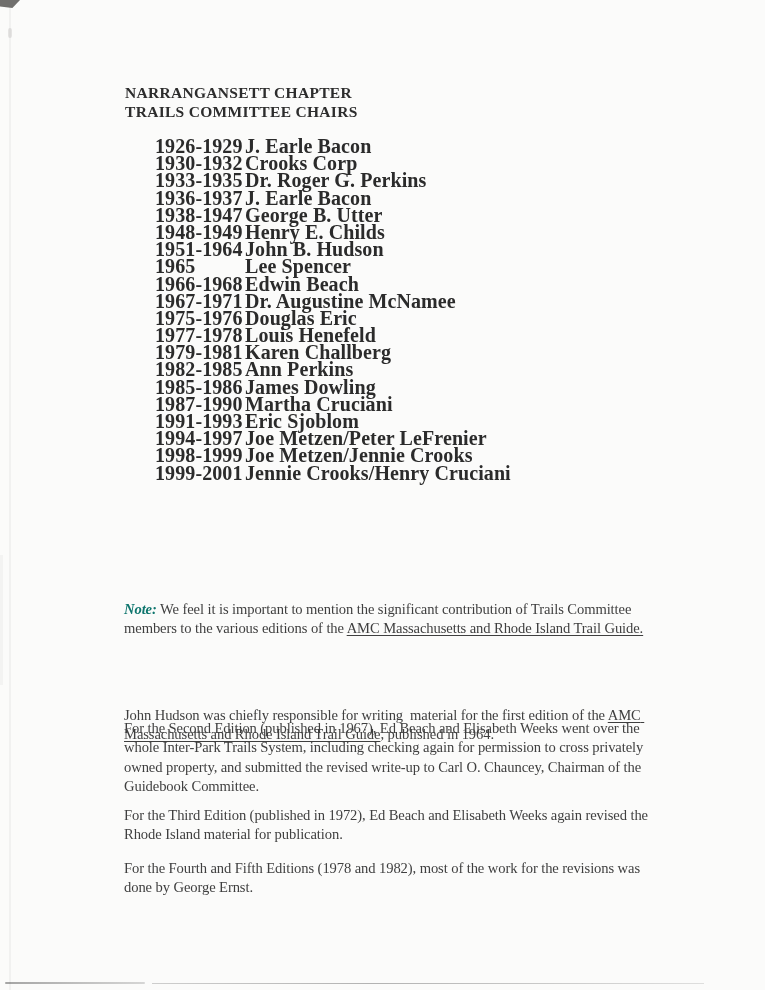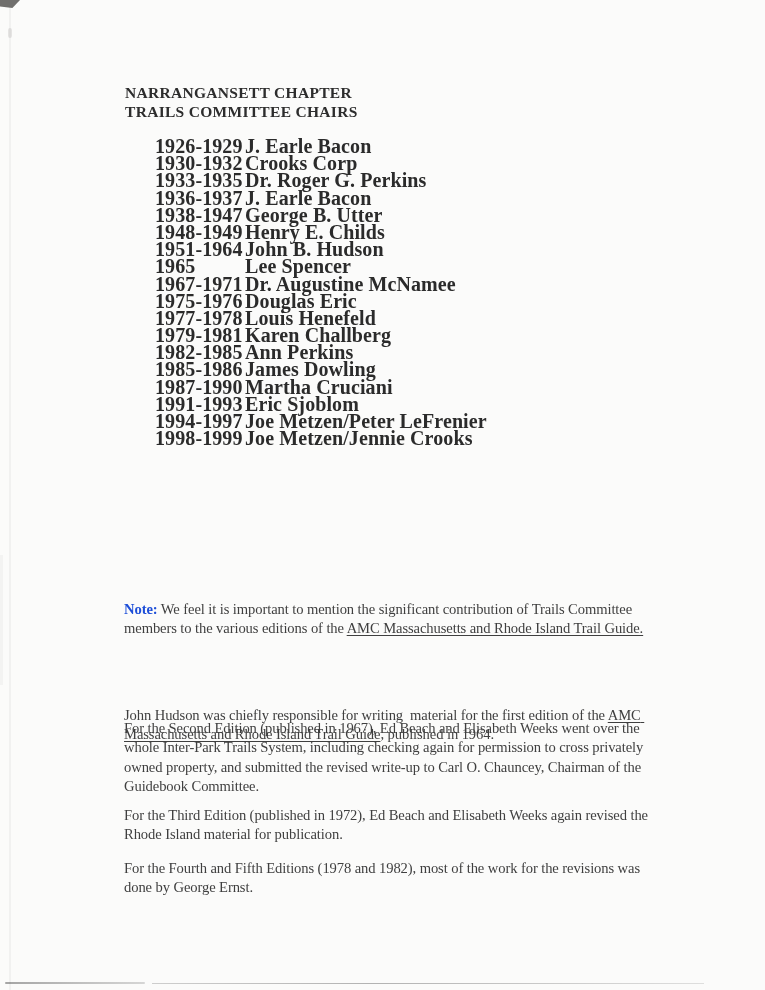--- a/index.html
+++ b/index.html
@@ -59,21 +59,21 @@
     position:absolute; left:124px; width:545px;
     font-size:14.6px; line-height:19.4px; color:#3f3f3f;
     letter-spacing:-0.1px; white-space:pre-wrap; margin:0;
   }
   #note { top:600px; }
   #p1 { top:706px; }
   #p2 { top:719px; }
   #p3 { top:806px; }
   #p4 { top:859px; }
 
-  .note-label { font-weight:bold; color:#1d4ed8; }
+  .note-label { font-weight:bold; color:#0f766e;font-style:italic; }
   .u { text-decoration:underline; text-underline-offset:2px; }
 </style>
 </head>
 <body>
 
 <div class="page">
 
   <div class="corner-mark"></div>
   <div class="left-line"></div>
   <div class="left-smudge"></div>
@@ -111,20 +111,24 @@
       </div>
     <div class="chair-row">
         <span class="chair-years">1951-1964</span>
         <span class="chair-name">John B. Hudson</span>
       </div>
     <div class="chair-row">
         <span class="chair-years">1965</span>
         <span class="chair-name">Lee Spencer</span>
       </div>
     <div class="chair-row">
+        <span class="chair-years">1966-1968</span>
+        <span class="chair-name">Edwin Beach</span>
+      </div>
+    <div class="chair-row">
         <span class="chair-years">1967-1971</span>
         <span class="chair-name">Dr. Augustine McNamee</span>
       </div>
     <div class="chair-row">
         <span class="chair-years">1975-1976</span>
         <span class="chair-name">Douglas Eric</span>
       </div>
     <div class="chair-row">
         <span class="chair-years">1977-1978</span>
         <span class="chair-name">Louis Henefeld</span>
@@ -150,20 +154,24 @@
         <span class="chair-name">Eric Sjoblom</span>
       </div>
     <div class="chair-row">
         <span class="chair-years">1994-1997</span>
         <span class="chair-name">Joe Metzen/Peter LeFrenier</span>
       </div>
     <div class="chair-row">
         <span class="chair-years">1998-1999</span>
         <span class="chair-name">Joe Metzen/Jennie Crooks</span>
       </div>
+    <div class="chair-row">
+        <span class="chair-years">1999-2001</span>
+        <span class="chair-name">Jennie Crooks/Henry Cruciani</span>
+      </div>
   </div>
 
   <p class="para" id="note"><span class="note-label">Note:</span><span> We feel it is important to mention the significant contribution of Trails Committee members to the various editions of the </span><span class="u">AMC Massachusetts and Rhode Island Trail Guide.</span><span></span></p>
 
   <p class="para" id="p1"><span>John Hudson was chiefly responsible for writing  material for the first edition of the </span><span class="u">AMC Massachusetts and Rhode Island Trail Guide</span><span>, published in 1964.</span></p>
 
   <p class="para" id="p2"><span>For the Second Edition (published in 1967), Ed Beach and Elisabeth Weeks went over the whole Inter-Park Trails System, including checking again for permission to cross privately owned property, and submitted the revised write-up to Carl O. Chauncey, Chairman of the Guidebook Committee.</span></p>
 
   <p class="para" id="p3"><span>For the Third Edition (published in 1972), Ed Beach and Elisabeth Weeks again revised the Rhode Island material for publication.</span></p>
 

